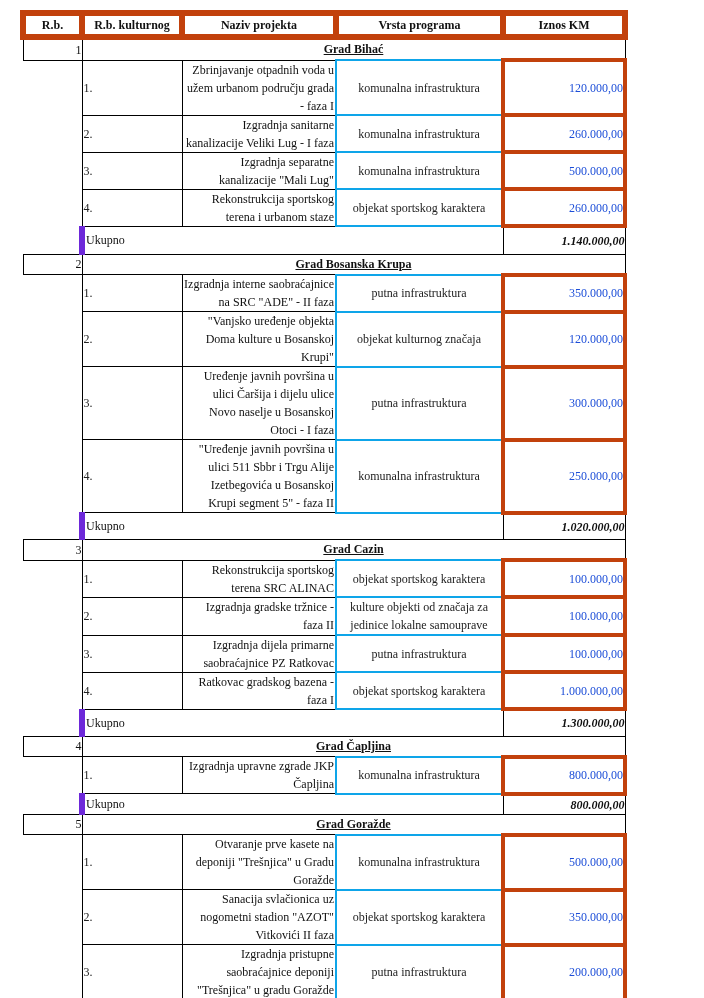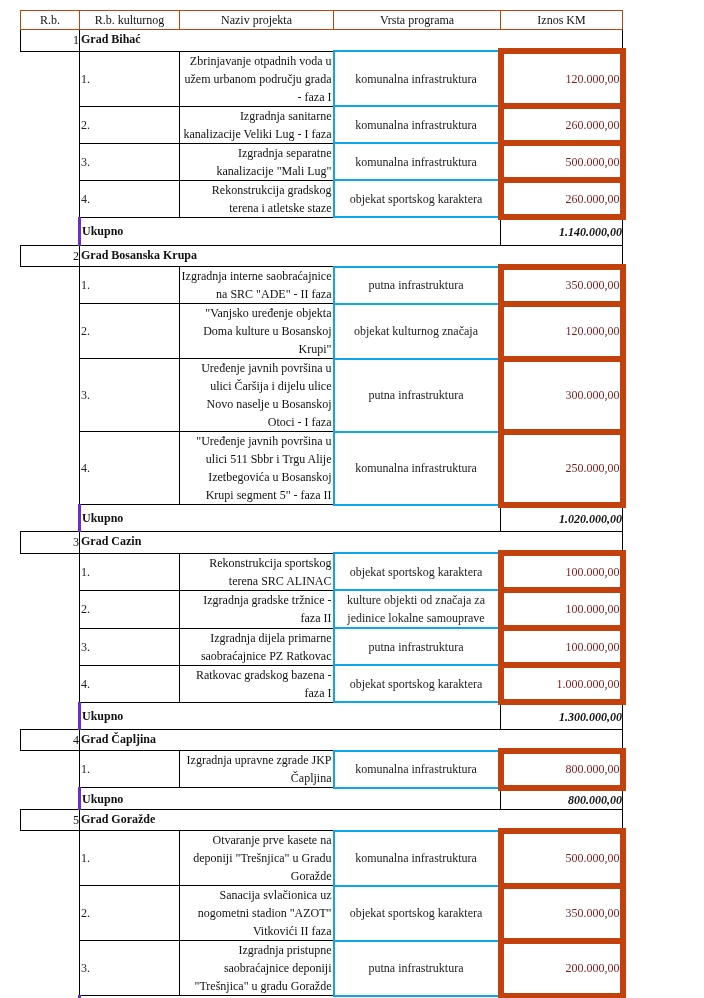--- a/index.html
+++ b/index.html
@@ -3,30 +3,30 @@
 <meta charset="utf-8">
 <style>
   html, body { margin: 0; padding: 0; background: #ffffff; }
   body { width: 704px; height: 998px; position: relative; overflow: hidden;
          font-family: "Liberation Serif", "DejaVu Serif", serif; color: #111; }
   table { position: absolute; left: 20px; top: 10px; border-collapse: collapse;
           table-layout: fixed; width: 602px; font-size: 12px; line-height: 18px; }
   td, th { padding: 0 1px; vertical-align: middle; overflow: hidden; }
   col.c1 { width: 59px; } col.c2 { width: 100px; } col.c3 { width: 154px; }
   col.c4 { width: 167px; } col.c5 { width: 122px; }
-  th { font-weight: normal; text-align: center; border: 1px solid #c2410c; height: 18px; }
+  th { font-weight: bold; text-align: center; border: 6px solid #c2410c; height: 18px; }
   tr.group td { height: 18px; }
   tr.group td.rb { text-align: right; border: 1px solid #000; padding-right: 0; }
-  tr.group td.gname { font-weight: bold; border: 1px solid #000; }
+  tr.group td.gname { text-align: center; font-weight: bold; border: 1px solid #000; text-decoration: underline; }
   td.blank { border: none; }
   td.num { border: 1px solid #000; text-align: left; color: #222; }
   td.name { border: 1px solid #000; text-align: right; }
   td.type { border: 2px solid #0ea5e9; text-align: center; color: #222; }
-  td.amt { border: 6px solid #c2410c; text-align: right; padding-right: 0; color: #7f1d1d; }
-  tr.total td.tlabel { font-weight: bold; border-left: 3px solid #6d28d9; border-top: 1px solid #000; border-bottom: 1px solid #000; text-align: left; }
+  td.amt { border: 4px solid #c2410c; text-align: right; padding-right: 0; color: #1d4ed8; }
+  tr.total td.tlabel { font-weight: normal; border-left: 6px solid #6d28d9; border-top: 1px solid #000; border-bottom: 1px solid #000; text-align: left; }
   tr.total td.tamt { font-weight: bold; border: 1px solid #000; text-align: right; padding-right: 0; font-style: italic; }
   tr.last td.blank { border-bottom: 1px solid #000; }
 </style>
 </head>
 <body>
 
 <table>
   <colgroup>
       <col class="c1">
       <col class="c2">
@@ -65,21 +65,21 @@
       <tr class="project" style="height: 37px;">
         <td class="blank"></td>
         <td class="num">3.</td>
         <td class="name">Izgradnja separatne kanalizacije "Mali Lug"</td>
         <td class="type">komunalna infrastruktura</td>
         <td class="amt">500.000,00</td>
       </tr>
       <tr class="project" style="height: 37px;">
         <td class="blank"></td>
         <td class="num">4.</td>
-        <td class="name">Rekonstrukcija gradskog terena i atletske staze</td>
+        <td class="name">Rekonstrukcija sportskog terena i urbanom staze</td>
         <td class="type">objekat sportskog karaktera</td>
         <td class="amt">260.000,00</td>
       </tr>
       <tr class="total" style="height: 28px;">
         <td class="blank"></td>
         <td class="tlabel" colspan="3">Ukupno</td>
         <td class="tamt">1.140.000,00</td>
       </tr>
       <tr class="group">
         <td class="rb">2</td>

